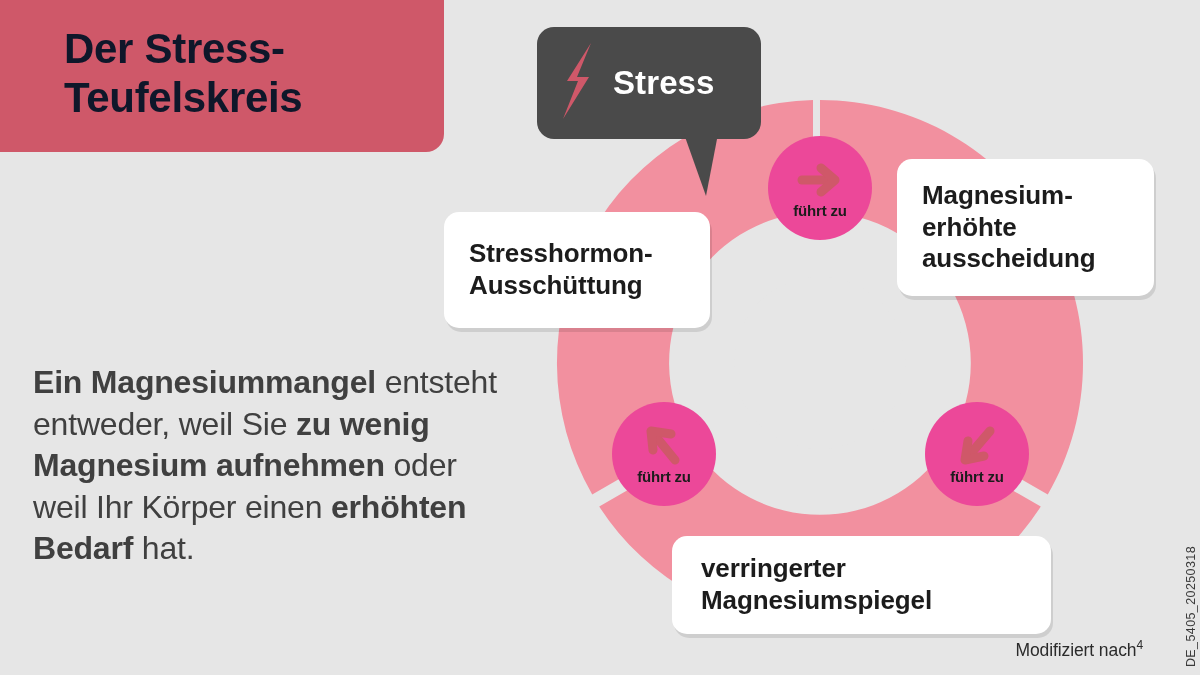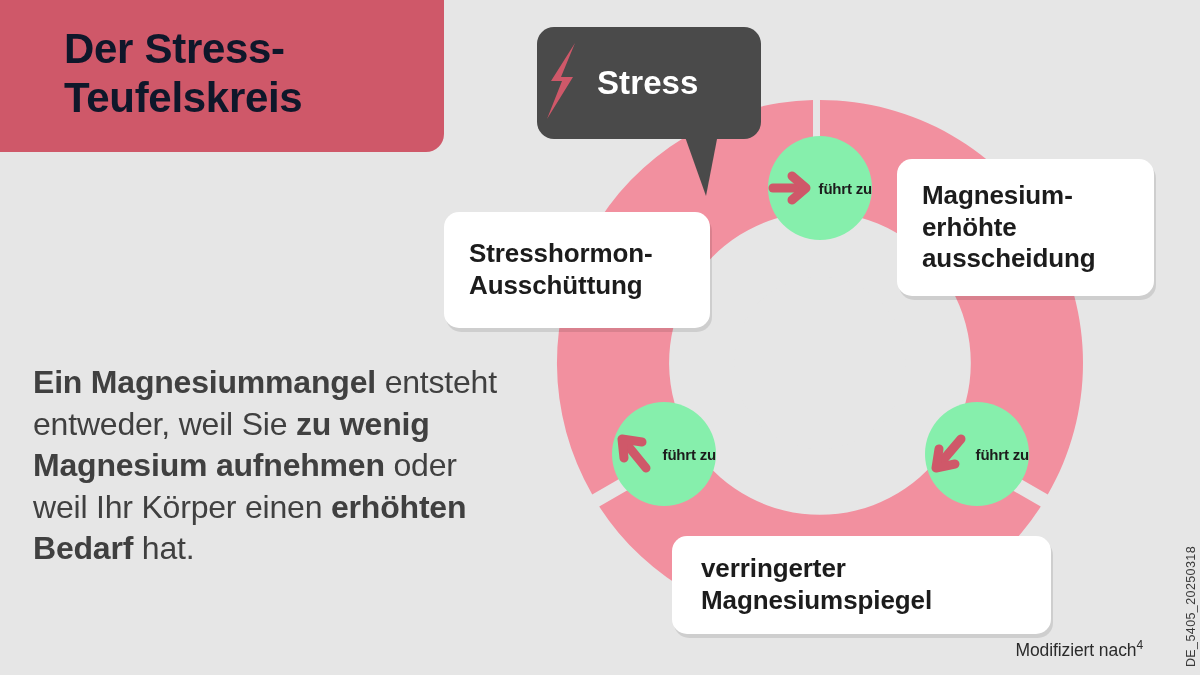--- a/index.html
+++ b/index.html
@@ -55,21 +55,21 @@
   
   #stress-bubble {
     position: absolute;
     left: 537px; top: 27px;
     width: 224px; height: 112px;
     background: #4a4a4a;
     border-radius: 17px;
     display: flex;
     align-items: center;
     gap: 14px;
-    padding-left: 4px;
+    padding-left: 20px;
   }
   #stress-bubble .bolt { flex: 0 0 auto; }
   #stress-bubble .bubble-label {
     color: #ffffff;
     font-size: 33px;
     font-weight: bold;
     letter-spacing: 0.1px;
   }
   #bubble-tail {
     position: absolute;
@@ -108,25 +108,25 @@
     width: 379px; height: 98px;
     font-size: 26px;
     padding-left: 29px;
   }
 
   
   .step-circle {
     position: absolute;
     width: 104px; height: 104px;
     border-radius: 50%;
-    background: #86efac;
-    display: flex;
-    flex-direction: row;
-    align-items: center;
-    justify-content: space-between;
+    background: #ec4899;
+    display: flex;
+    flex-direction: column;
+    align-items: center;
+    justify-content: center;
   }
   .step-circle .arrow-glyph {
     width: 46px; height: 44px;
     display: block;
     margin-bottom: 1px;
   }
   .step-circle .step-label {
     font-size: 15px;
     font-weight: bold;
     color: #1c1c1c;

